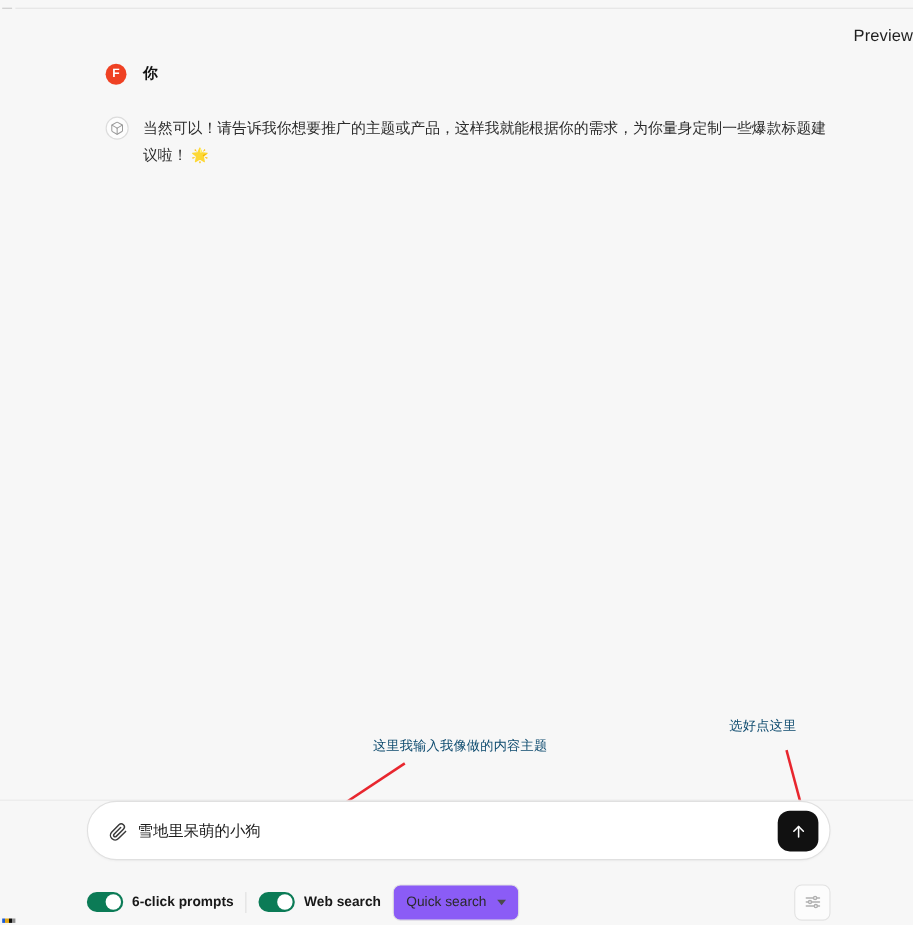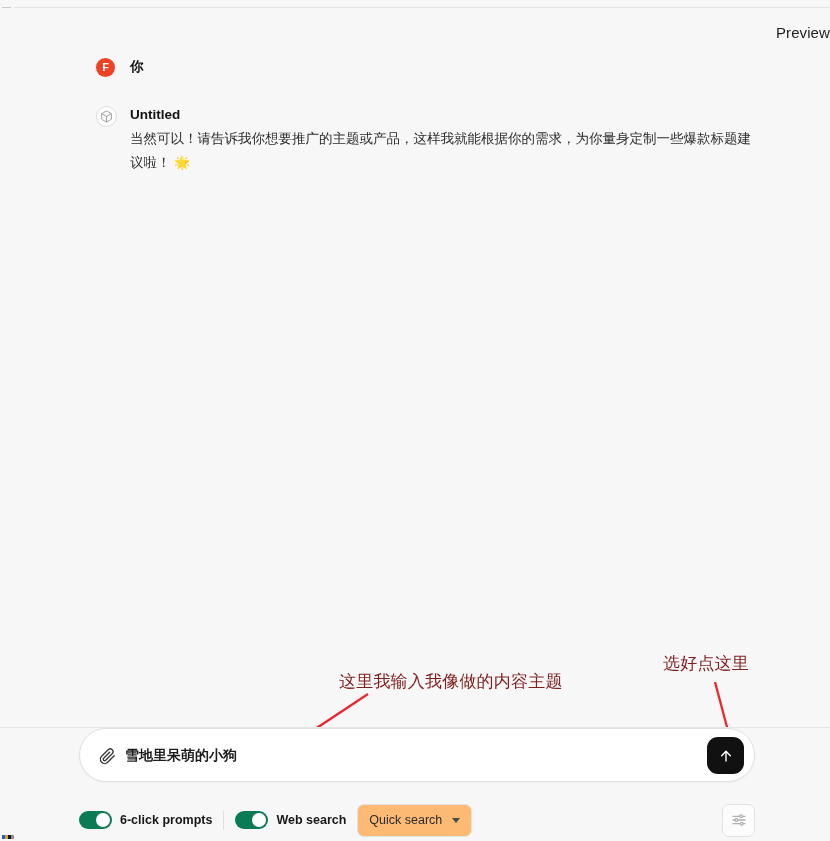--- a/index.html
+++ b/index.html
@@ -83,22 +83,22 @@
     color: #2b2b2b;
     line-height: 24px;
     max-width: 622px;
     word-break: break-word;
   }
   .emoji { font-size: 13px; }
 
   
   .annot-text {
     position: absolute;
-    color: #7f1d1d;
-    font-size: 17px;
+    color: #0c4a6e;
+    font-size: 12px;
     white-space: nowrap;
     letter-spacing: .2px;
   }
   #annot-input-text { left: 339px; top: 670px; }
   #annot-send-text  { left: 663px; top: 652px; }
 
   #annot-arrows {
     position: absolute;
     left: 0; top: 0;
     width: 830px; height: 841px;
@@ -136,21 +136,20 @@
   }
   #composer-input {
     position: absolute;
     left: 45px; top: 0;
     right: 62px; height: 54px;
     border: 0; outline: 0; background: transparent;
     font-family: "Liberation Sans", "DejaVu Sans", sans-serif;
     font-size: 14px;
     color: #1c1c1c;
     caret-color: #1c1c1c;
-    font-weight: bold;
   }
   #send-btn {
     position: absolute;
     right: 10px; top: 8px;
     width: 37px; height: 37px;
     border-radius: 11px;
     background: #111111;
     border: 0;
     display: flex; align-items: center; justify-content: center;
     cursor: pointer;
@@ -192,21 +191,21 @@
   }
   .toolbar-sep {
     width: 1px; height: 19px;
     background: #dedede;
     margin: 0 11px;
   }
   .dropdown {
     height: 33px;
     border: 1px solid #e2e2e2;
     border-radius: 7px;
-    background: #fdba74;
+    background: #8b5cf6;
     display: flex;
     align-items: center;
     gap: 10px;
     padding: 0 11px;
     font-size: 12.5px;
     color: #2a2a2a;
     cursor: pointer;
     white-space: nowrap;
   }
   #dropdown-quick-search { margin-left: 11px; }
@@ -251,21 +250,20 @@
   </div>
 
   <div class="msg" style="margin-top:29px;">
     <div class="avatar-bot">
       <svg width="13" height="13" viewBox="0 0 24 24" fill="none" stroke="#9a9a9a" stroke-width="1.7" stroke-linecap="round" stroke-linejoin="round">
         <path d="M21 16V8a2 2 0 0 0-1-1.73l-7-4a2 2 0 0 0-2 0l-7 4A2 2 0 0 0 3 8v8a2 2 0 0 0 1 1.73l7 4a2 2 0 0 0 2 0l7-4A2 2 0 0 0 21 16z"></path>
         <path d="M3.27 6.96 12 12.01l8.73-5.05"></path>
         <path d="M12 22.08V12"></path>
       </svg>
     </div>
-    <div class="msg-author">Untitled</div>
     <div class="msg-body"><span>当然可以！请告诉我你想要推广的主题或产品，这样我就能根据你的需求，为你量身定制一些爆款标题建议啦！</span> <span class="emoji">🌟</span></div>
   </div>
 
 </div>
 
 <div class="annot-text" id="annot-input-text">这里我输入我像做的内容主题</div>
 <div class="annot-text" id="annot-send-text">选好点这里</div>
 
 <svg id="annot-arrows">
   <defs>

